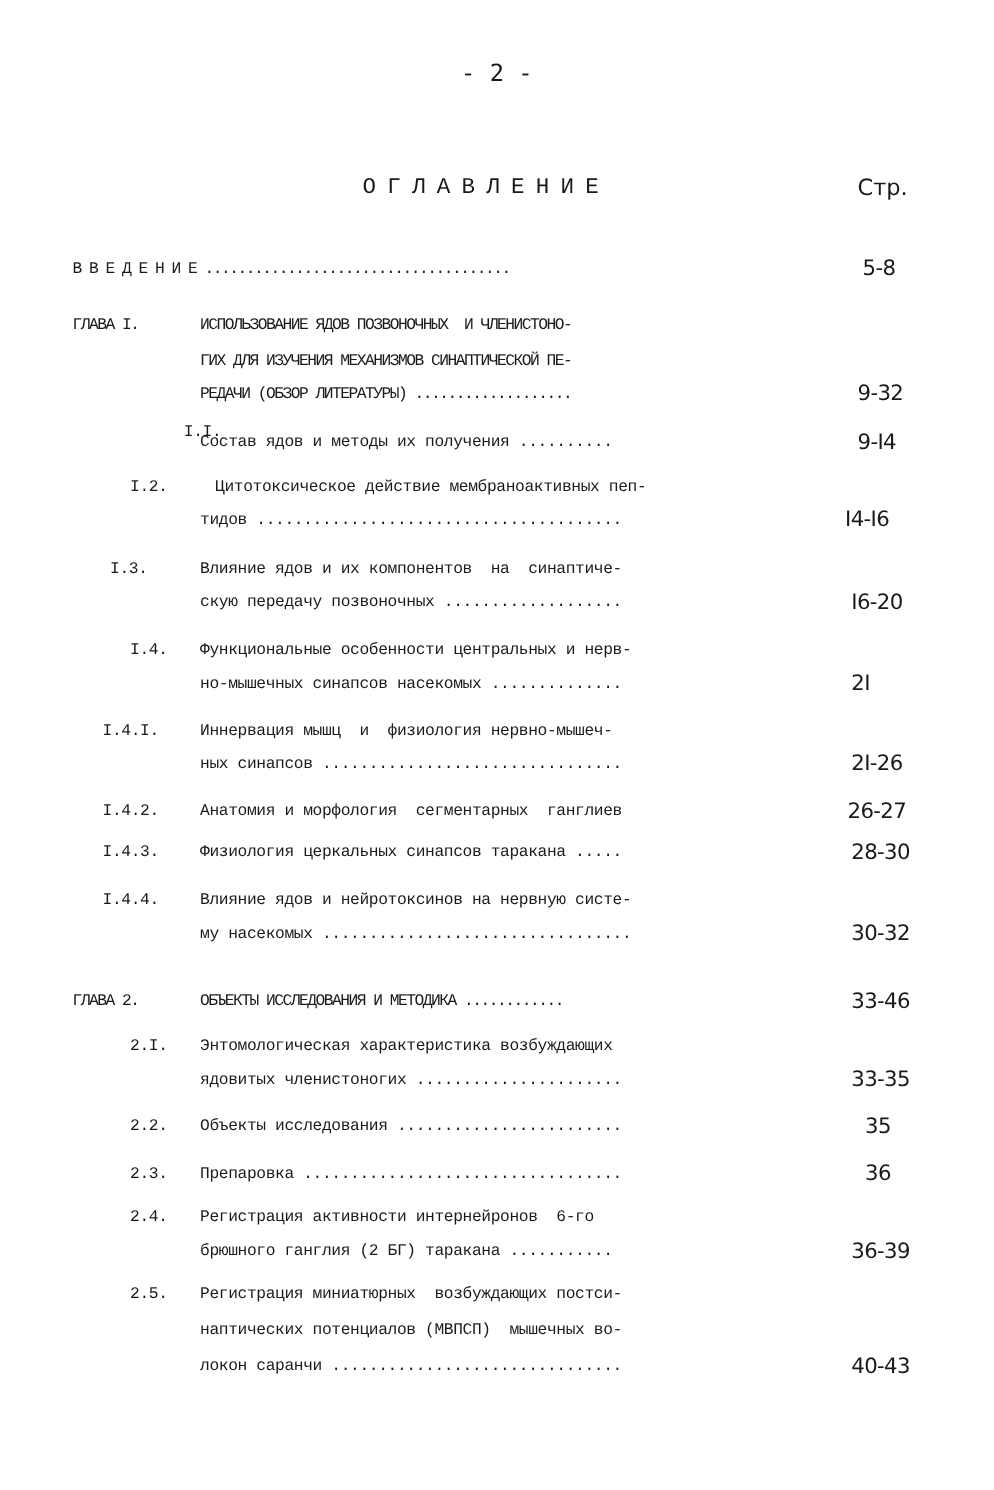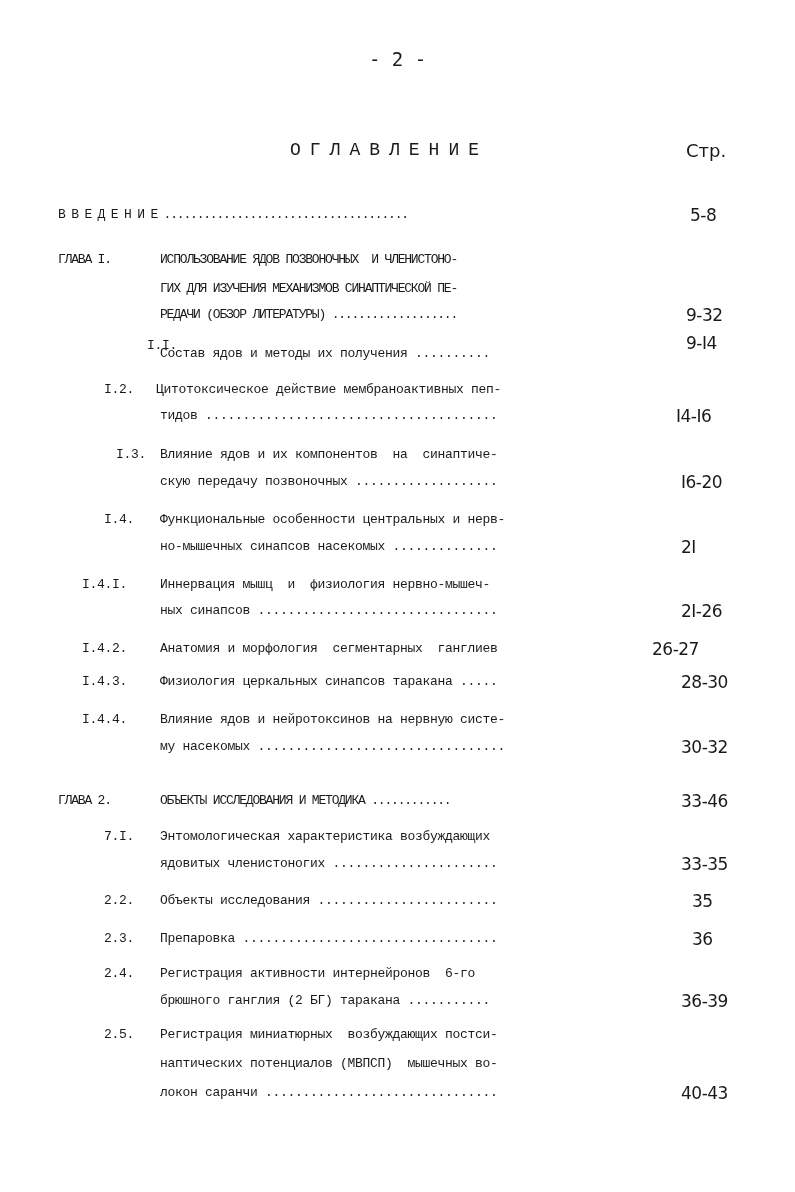--- a/index.html
+++ b/index.html
@@ -28,32 +28,32 @@
   <div class="ln caps" style="left:58px; top:250px;">ГЛАВА I.</div>
   <div class="ln caps" style="left:160px; top:250px;">ИСПОЛЬЗОВАНИЕ ЯДОВ ПОЗВОНОЧНЫХ  И ЧЛЕНИСТОНО-</div>
   <div class="ln caps" style="left:160px; top:279px;">ГИХ ДЛЯ ИЗУЧЕНИЯ МЕХАНИЗМОВ СИНАПТИЧЕСКОЙ ПЕ-</div>
   <div class="ln caps" style="left:160px; top:305px;">РЕДАЧИ (ОБЗОР ЛИТЕРАТУРЫ) ...................</div>
   <div class="num" style="left:686px; top:305px;">9-32</div>
 </div>
 
 <div>
   <div class="ln" style="left:104px; top:336px;margin-left:43px;">I.I.</div>
   <div class="ln" style="left:160px; top:344px;">Состав ядов и методы их получения ..........</div>
-  <div class="num" style="left:686px; top:333px;">9-I4</div>
+  <div class="num" style="left:686px; top:344px;">9-I4</div>
 </div>
 
 <div>
   <div class="ln" style="left:104px; top:380px;">I.2.</div>
-  <div class="ln" style="left:156px; top:380px;">Цитотоксическое действие мембраноактивных пеп-</div>
+  <div class="ln" style="left:172px; top:380px;">Цитотоксическое действие мембраноактивных пеп-</div>
   <div class="ln" style="left:160px; top:406px;">тидов .......................................</div>
   <div class="num" style="left:676px; top:406px;">I4-I6</div>
 </div>
 
 <div>
-  <div class="ln" style="left:116px; top:445px;font-family:Liberation Mono, monospace;">I.3.</div>
+  <div class="ln" style="left:88px; top:445px;font-family:Liberation Mono, monospace;">I.3.</div>
   <div class="ln" style="left:160px; top:445px;">Влияние ядов и их компонентов  на  синаптиче-</div>
   <div class="ln" style="left:160px; top:472px;">скую передачу позвоночных ...................</div>
   <div class="num" style="left:681px; top:472px;">I6-20</div>
 </div>
 
 <div>
   <div class="ln" style="left:104px; top:510px;">I.4.</div>
   <div class="ln" style="left:160px; top:510px;">Функциональные особенности центральных и нерв-</div>
   <div class="ln" style="left:160px; top:537px;">но-мышечных синапсов насекомых ..............</div>
   <div class="num" style="left:681px; top:537px;">2I</div>
@@ -62,21 +62,21 @@
 <div>
   <div class="ln" style="left:82px; top:575px;">I.4.I.</div>
   <div class="ln" style="left:160px; top:575px;">Иннервация мышц  и  физиология нервно-мышеч-</div>
   <div class="ln" style="left:160px; top:601px;">ных синапсов ................................</div>
   <div class="num" style="left:681px; top:601px;">2I-26</div>
 </div>
 
 <div>
   <div class="ln" style="left:82px; top:639px;">I.4.2.</div>
   <div class="ln" style="left:160px; top:639px;">Анатомия и морфология  сегментарных  ганглиев</div>
-  <div class="num" style="left:652px; top:639px;">26-27</div>
+  <div class="num" style="left:678px; top:639px;">26-27</div>
 </div>
 
 <div>
   <div class="ln" style="left:82px; top:672px;text-align:center;">I.4.3.</div>
   <div class="ln" style="left:160px; top:672px;">Физиология церкальных синапсов таракана .....</div>
   <div class="num" style="left:681px; top:672px;">28-30</div>
 </div>
 
 <div>
   <div class="ln" style="left:82px; top:710px;">I.4.4.</div>
@@ -85,21 +85,21 @@
   <div class="num" style="left:681px; top:737px;">30-32</div>
 </div>
 
 <div>
   <div class="ln caps" style="left:58px; top:791px;">ГЛАВА 2.</div>
   <div class="ln caps" style="left:160px; top:791px;">ОБЪЕКТЫ ИССЛЕДОВАНИЯ И МЕТОДИКА ............</div>
   <div class="num" style="left:681px; top:791px;">33-46</div>
 </div>
 
 <div>
-  <div class="ln" style="left:104px; top:827px;">7.I.</div>
+  <div class="ln" style="left:104px; top:827px;">2.I.</div>
   <div class="ln" style="left:160px; top:827px;">Энтомологическая характеристика возбуждающих</div>
   <div class="ln" style="left:160px; top:854px;">ядовитых членистоногих ......................</div>
   <div class="num" style="left:681px; top:854px;">33-35</div>
 </div>
 
 <div>
   <div class="ln" style="left:104px; top:891px;">2.2.</div>
   <div class="ln" style="left:160px; top:891px;">Объекты исследования ........................</div>
   <div class="num" style="left:692px; top:891px;">35</div>
 </div>

